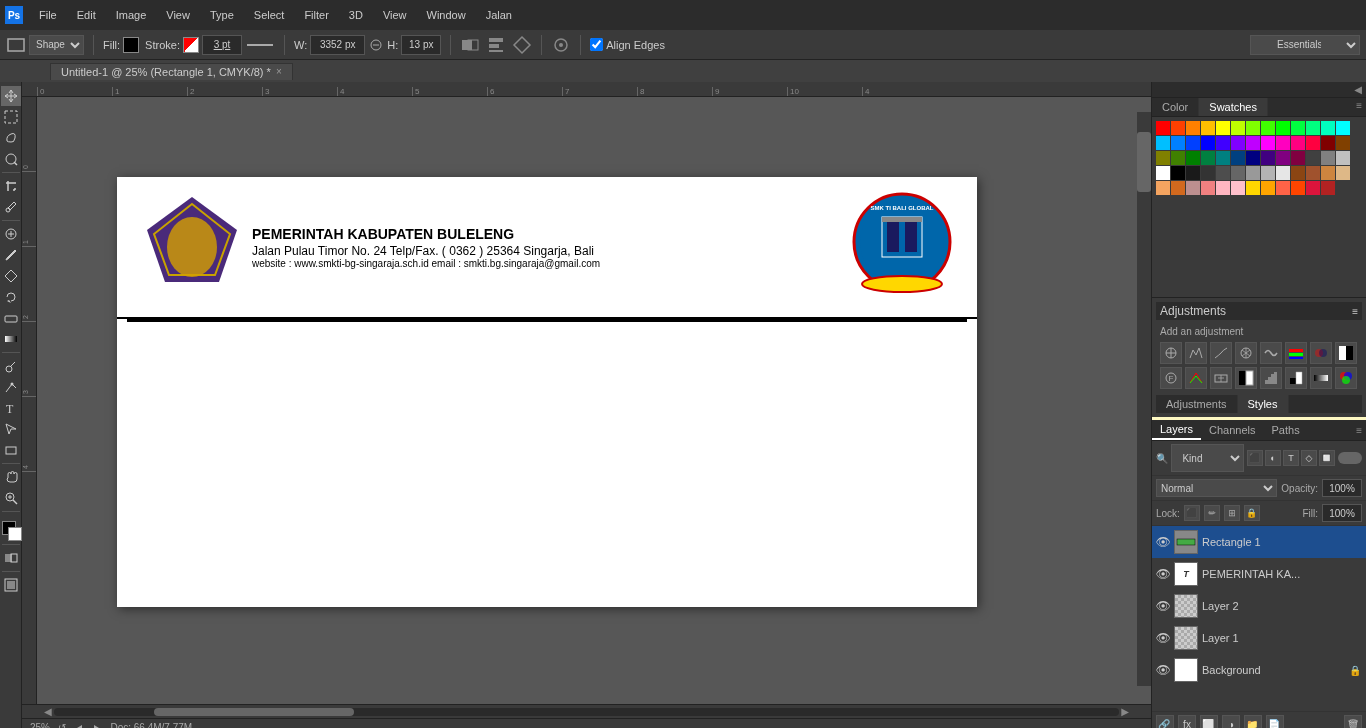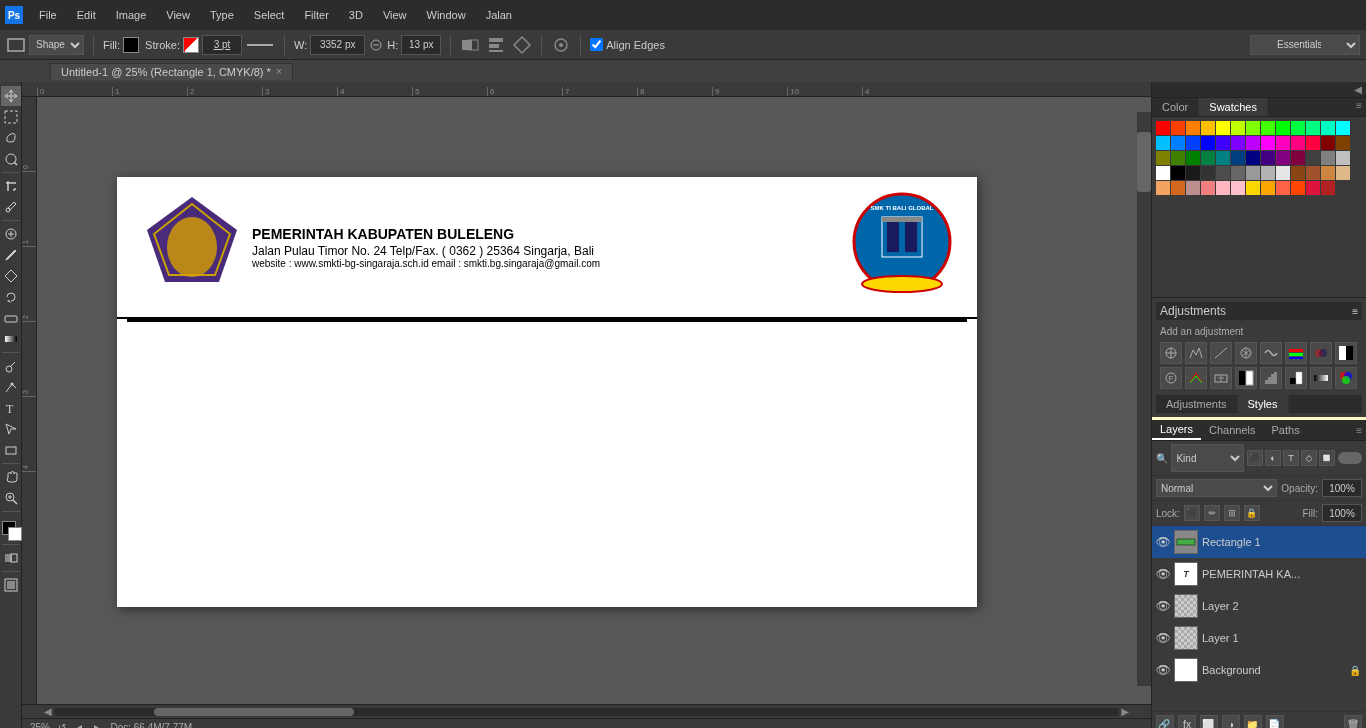--- a/index.html
+++ b/index.html
@@ -86,21 +86,21 @@
     .panel-header { display: flex; justify-content: space-between; align-items: center; padding: 2px 4px; background: #2c2c2c; margin-bottom: 4px; }
     .adj-icons { display: flex; flex-wrap: wrap; gap: 3px; padding: 4px; }
     .adj-icon-btn { width: 22px; height: 22px; background: #4a4a4a; border: 1px solid #555; display: flex; align-items: center; justify-content: center; font-size: 11px; cursor: pointer; color: #ccc; }
 
     
     #layers-panel { flex: 1; display: flex; flex-direction: column; min-height: 0; }
     .layers-tabs { display: flex; background: #2c2c2c; border-bottom: 1px solid #222; align-items: center; }
     .layers-tab { padding: 3px 8px; font-size: 11px; color: #aaa; cursor: pointer; }
     .layers-tab.active { color: #fff; border-bottom: 2px solid #fff; }
     .layers-filter-row { display: flex; align-items: center; gap: 3px; padding: 3px 4px; border-bottom: 1px solid #333; }
-    .layers-filter-select { background: #4a4a4a; border: 1px solid #555; color: #ccc; font-size: 10px; height: 28px; flex: 1; }
+    .layers-filter-select { background: #4a4a4a; border: 1px solid #555; color: #ccc; font-size: 10px; height: 28px; flex: 1; padding-left: 6px; }
     .layers-filter-icons { display: flex; gap: 2px; }
     .lf-icon { width: 16px; height: 16px; background: #4a4a4a; border: 1px solid #555; display: flex; align-items: center; justify-content: center; font-size: 9px; color: #ccc; cursor: pointer; }
     .layers-blend-row { display: flex; align-items: center; gap: 4px; padding: 3px 4px; border-bottom: 1px solid #333; }
     .blend-select { background: #4a4a4a; border: 1px solid #555; color: #ccc; font-size: 10px; height: 18px; flex: 1; }
     .opacity-label { font-size: 10px; color: #aaa; }
     .opacity-input { background: #2a2a2a; border: 1px solid #555; color: #ccc; font-size: 10px; height: 18px; width: 40px; text-align: center; }
     .layers-lock-row { display: flex; align-items: center; gap: 4px; padding: 3px 4px; border-bottom: 1px solid #333; font-size: 10px; color: #aaa; }
     .lock-icon { width: 16px; height: 16px; background: #4a4a4a; border: 1px solid #555; display: flex; align-items: center; justify-content: center; font-size: 9px; cursor: pointer; }
     .fill-label { margin-left: auto; font-size: 10px; color: #aaa; }
     .fill-input { background: #2a2a2a; border: 1px solid #555; color: #ccc; font-size: 10px; height: 18px; width: 40px; text-align: center; }

